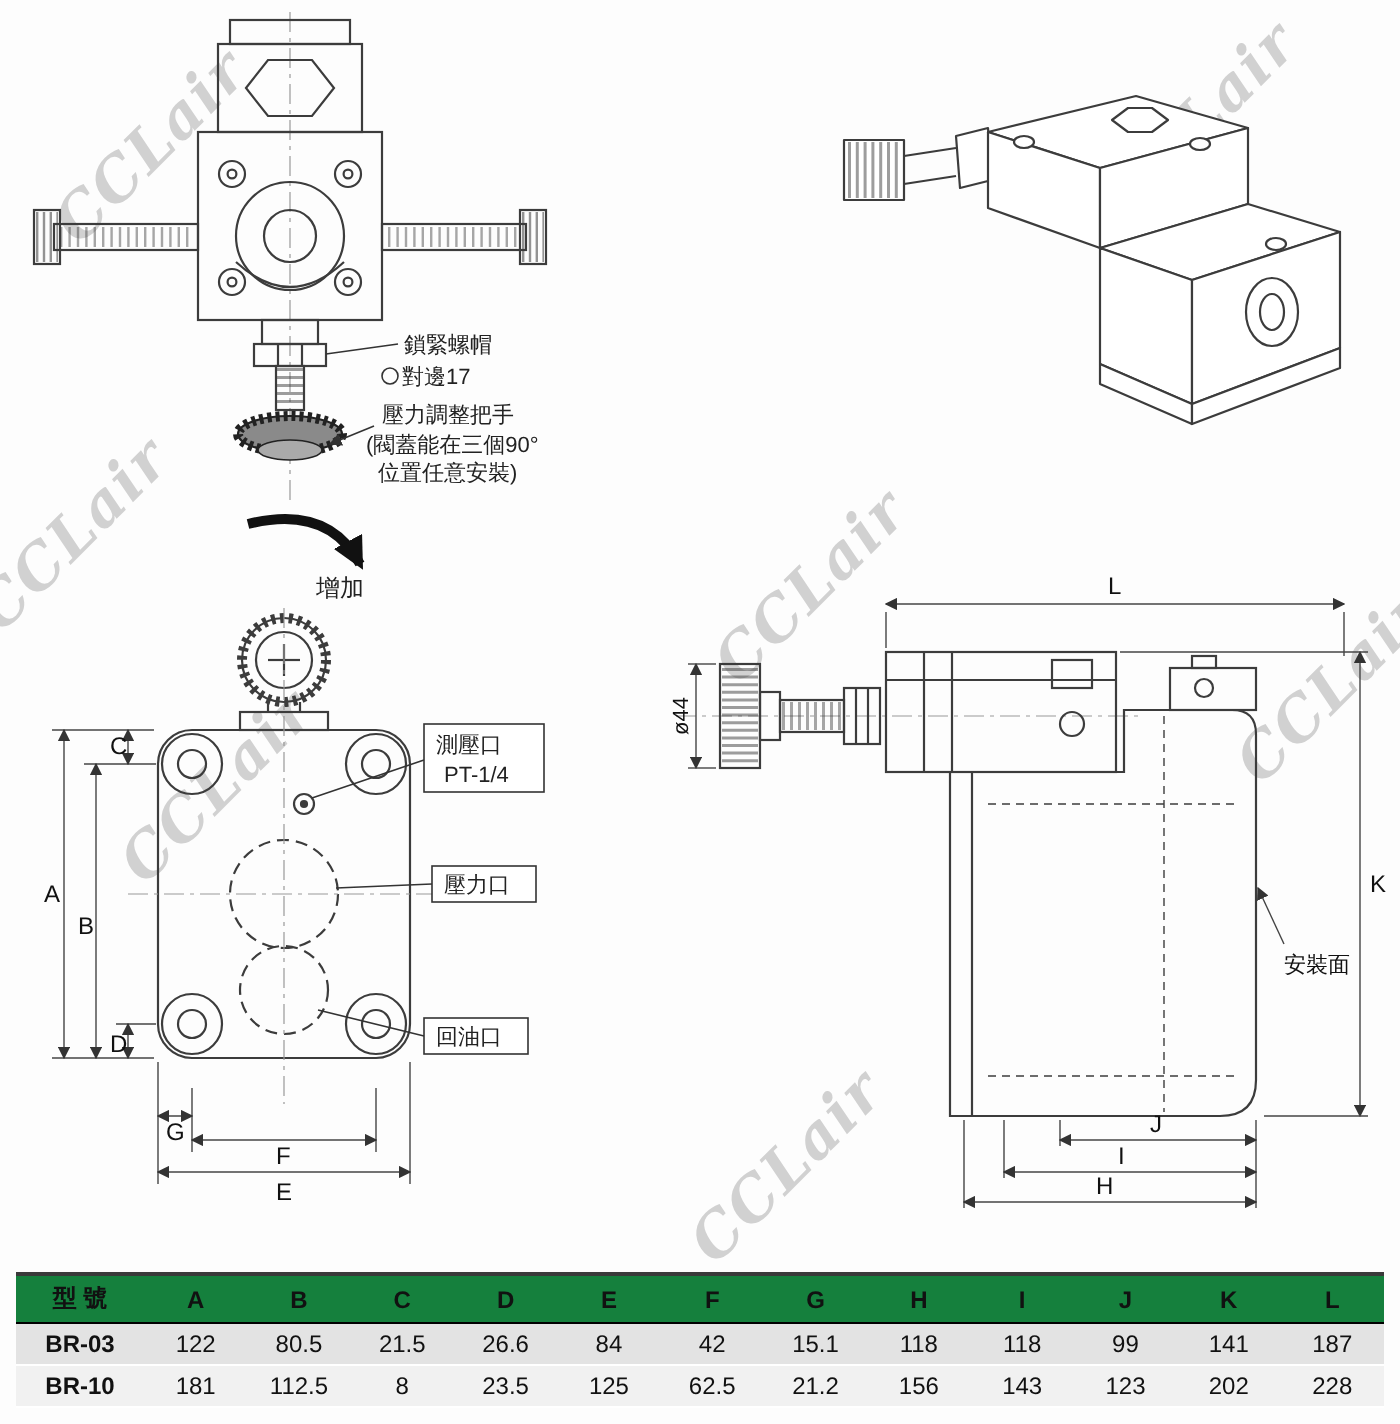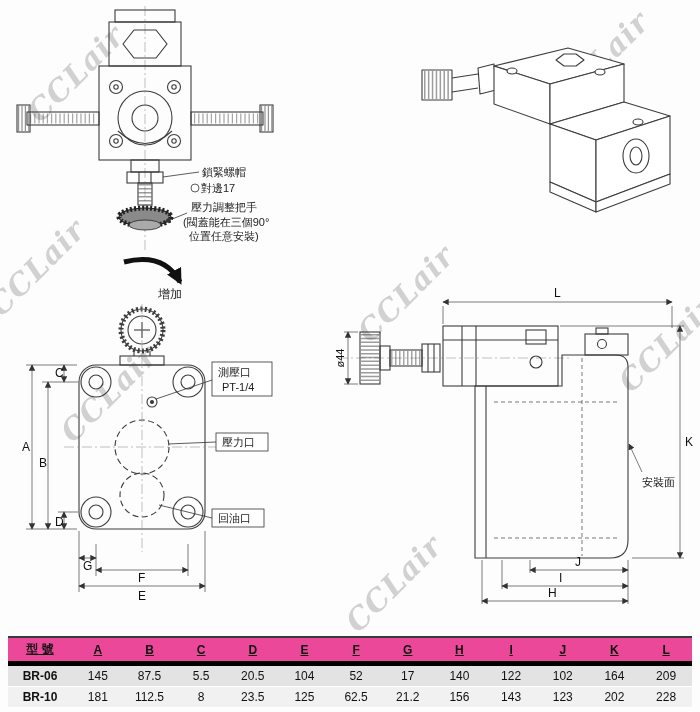--- a/index.html
+++ b/index.html
@@ -17,21 +17,21 @@
   }
   .w1{left:15px;top:56px;} .w2{left:540px;top:42px;} .w3{left:345px;top:276px;}
   .w4{left:606px;top:326px;} .w5{left:48px;top:376px;} .w6{left:333px;top:566px;}
   .w7{left:-24px;top:250px;}
   .unit-label { position: absolute; right: 14px; top: 612px; font-size: 12px; z-index: 2; margin-top: 24px; }
   .spec-table {
     position: absolute; left: 8px; top: 636px; width: 684px; z-index: 2;
     border-collapse: collapse; table-layout: fixed; font-size: 12px; background: #fff;
   }
   .spec-table th, .spec-table td { text-align: center; padding: 3px 1px; overflow: hidden; }
-  .spec-table thead th { border-top: 2px solid #3a3a3a; border-bottom: 5px solid #000000; font-weight: bold; background: #ec4899; text-decoration: underline; }
+  .spec-table thead th { border-top: 2px solid #3a3a3a; border-bottom: 1px solid #000000; font-weight: bold; background: #15803d; }
   .spec-table tbody tr:nth-child(odd) td { background: #e3e3e3; }
   .spec-table tbody tr:nth-child(even) td { background: #f1f1f1; }
   .spec-table tbody td { border-bottom: 1px solid #fff; }
   .spec-table .model-col { width: 64px; font-weight: bold; }
   svg text { font-family: "Liberation Sans", "DejaVu Sans", sans-serif; }
 </style>
 </head>
 <body>
 
 <div class="watermark w1">CCLair</div>
@@ -277,33 +277,33 @@
       <th>G</th>
       <th>H</th>
       <th>I</th>
       <th>J</th>
       <th>K</th>
       <th>L</th>
     </tr>
   </thead>
   <tbody>
     <tr>
-      <td class="model-col">BR-06</td>
-      <td>145</td>
-      <td>87.5</td>
-      <td>5.5</td>
-      <td>20.5</td>
-      <td>104</td>
-      <td>52</td>
-      <td>17</td>
-      <td>140</td>
+      <td class="model-col">BR-03</td>
       <td>122</td>
-      <td>102</td>
-      <td>164</td>
-      <td>209</td>
+      <td>80.5</td>
+      <td>21.5</td>
+      <td>26.6</td>
+      <td>84</td>
+      <td>42</td>
+      <td>15.1</td>
+      <td>118</td>
+      <td>118</td>
+      <td>99</td>
+      <td>141</td>
+      <td>187</td>
     </tr>
     <tr>
       <td class="model-col">BR-10</td>
       <td>181</td>
       <td>112.5</td>
       <td>8</td>
       <td>23.5</td>
       <td>125</td>
       <td>62.5</td>
       <td>21.2</td>

